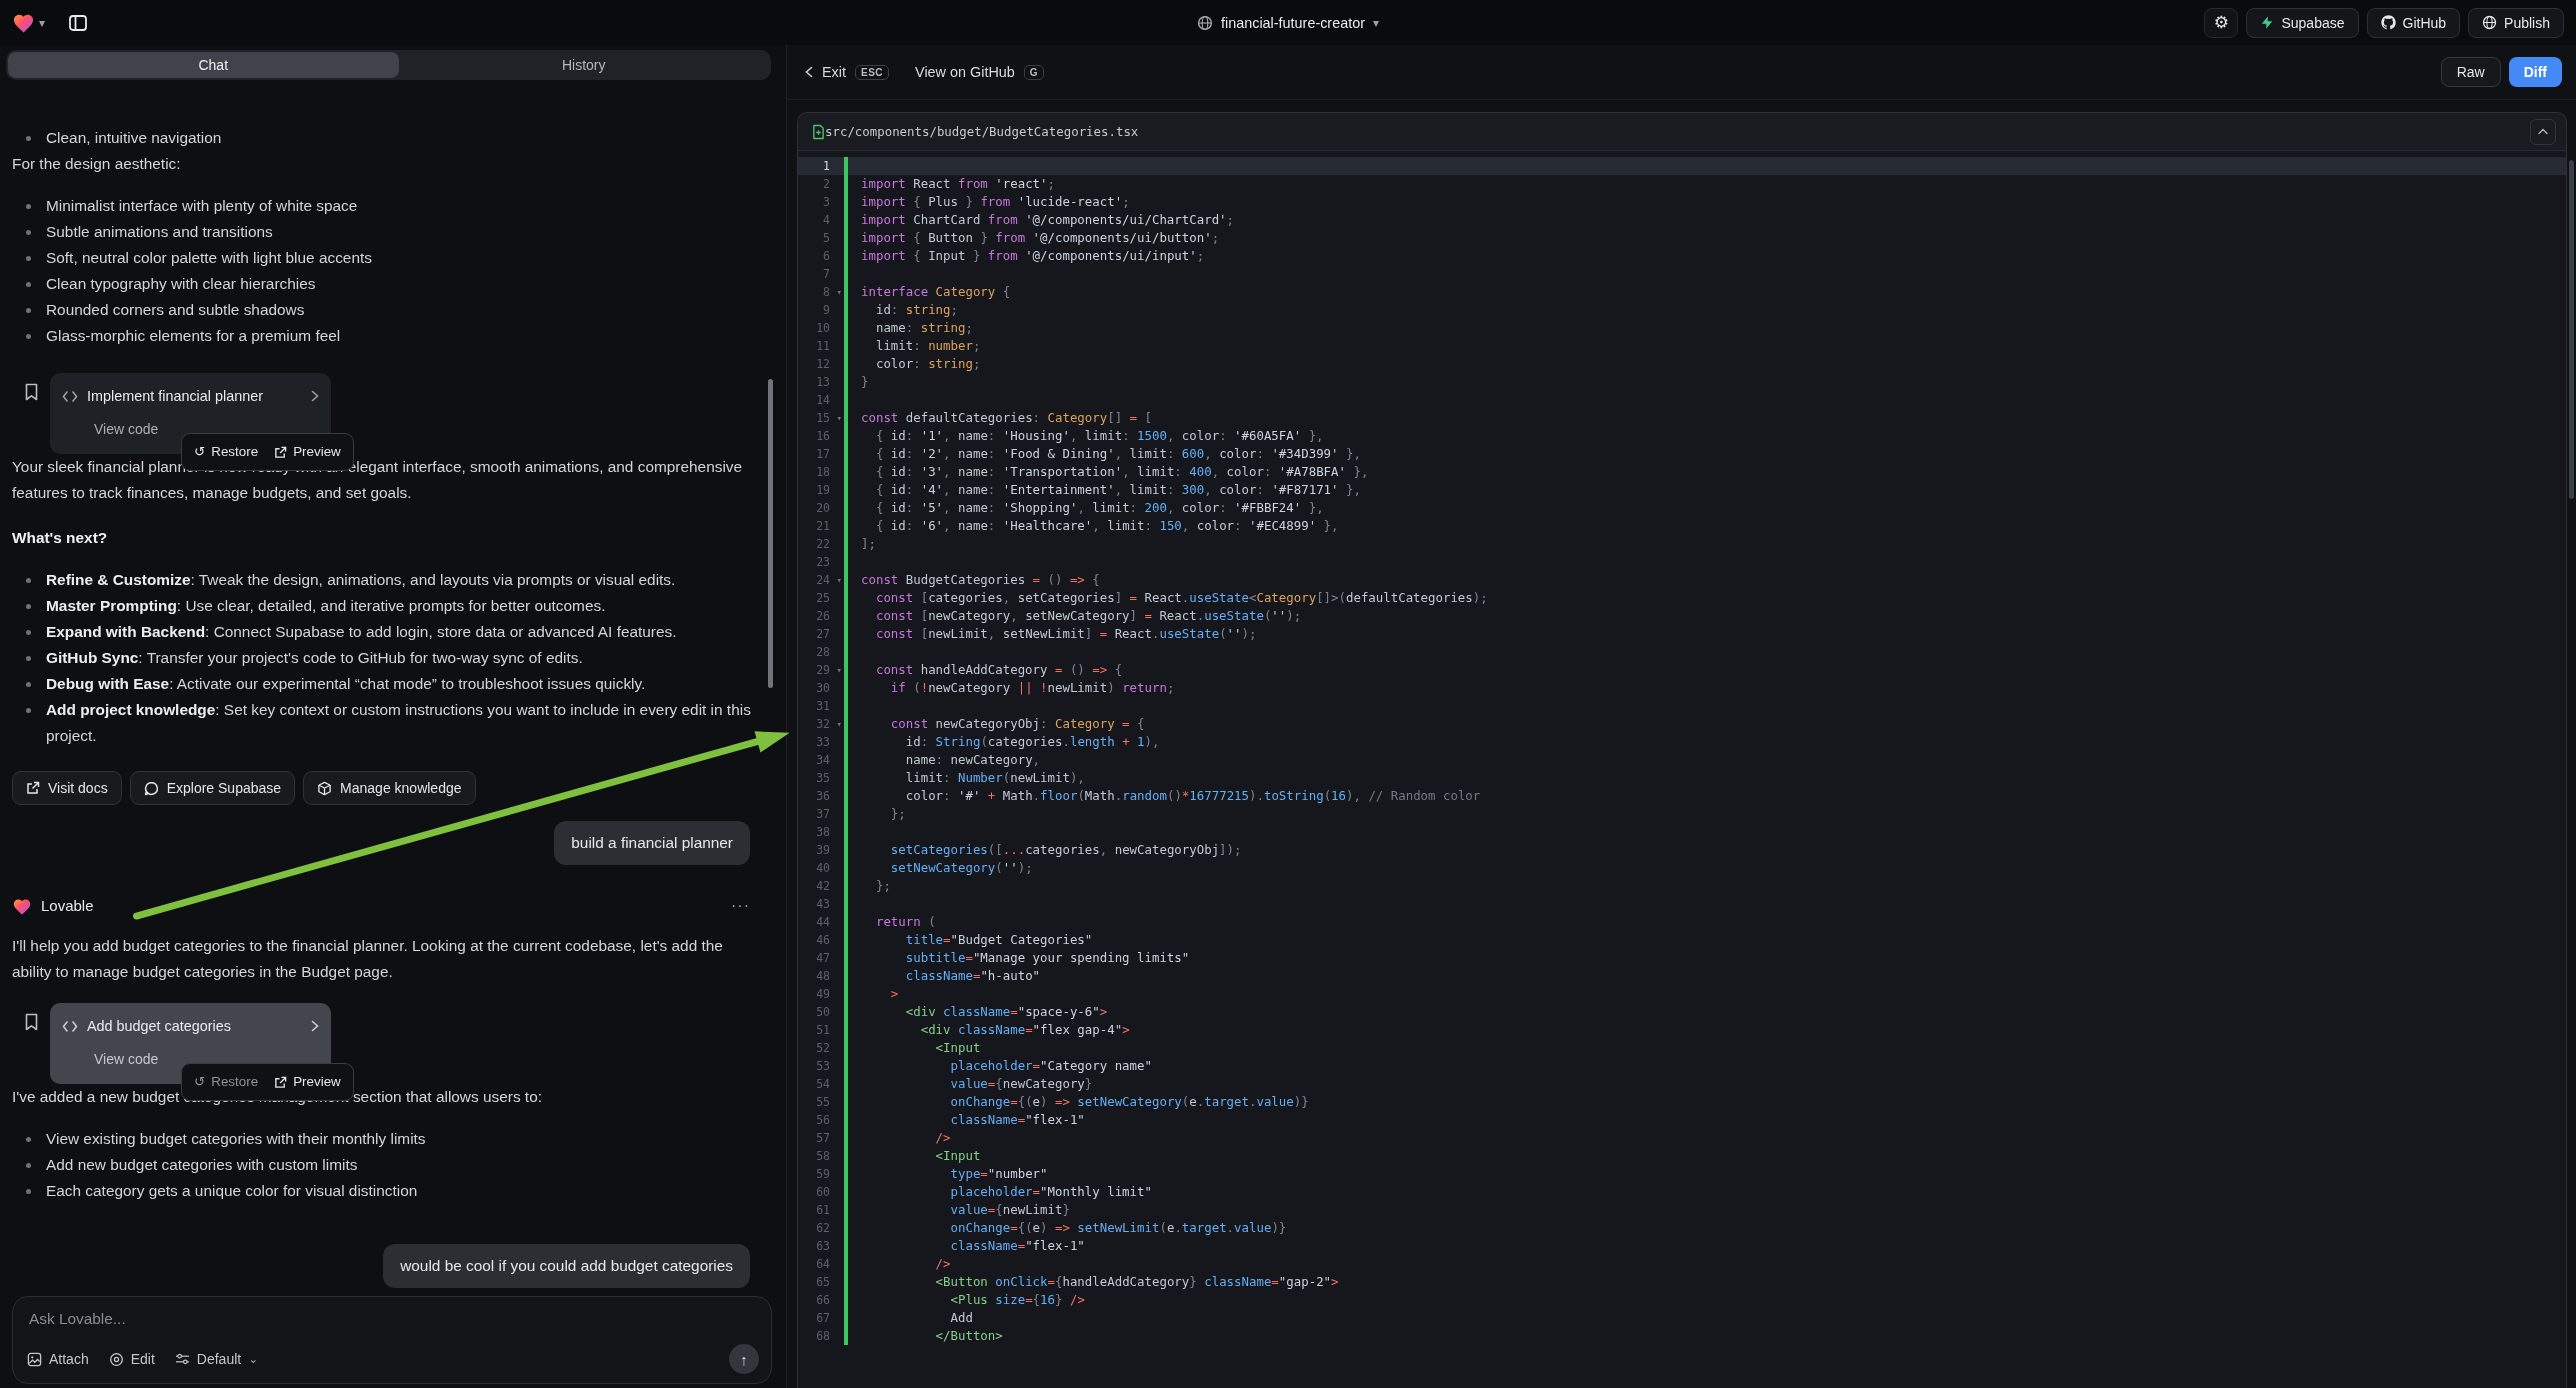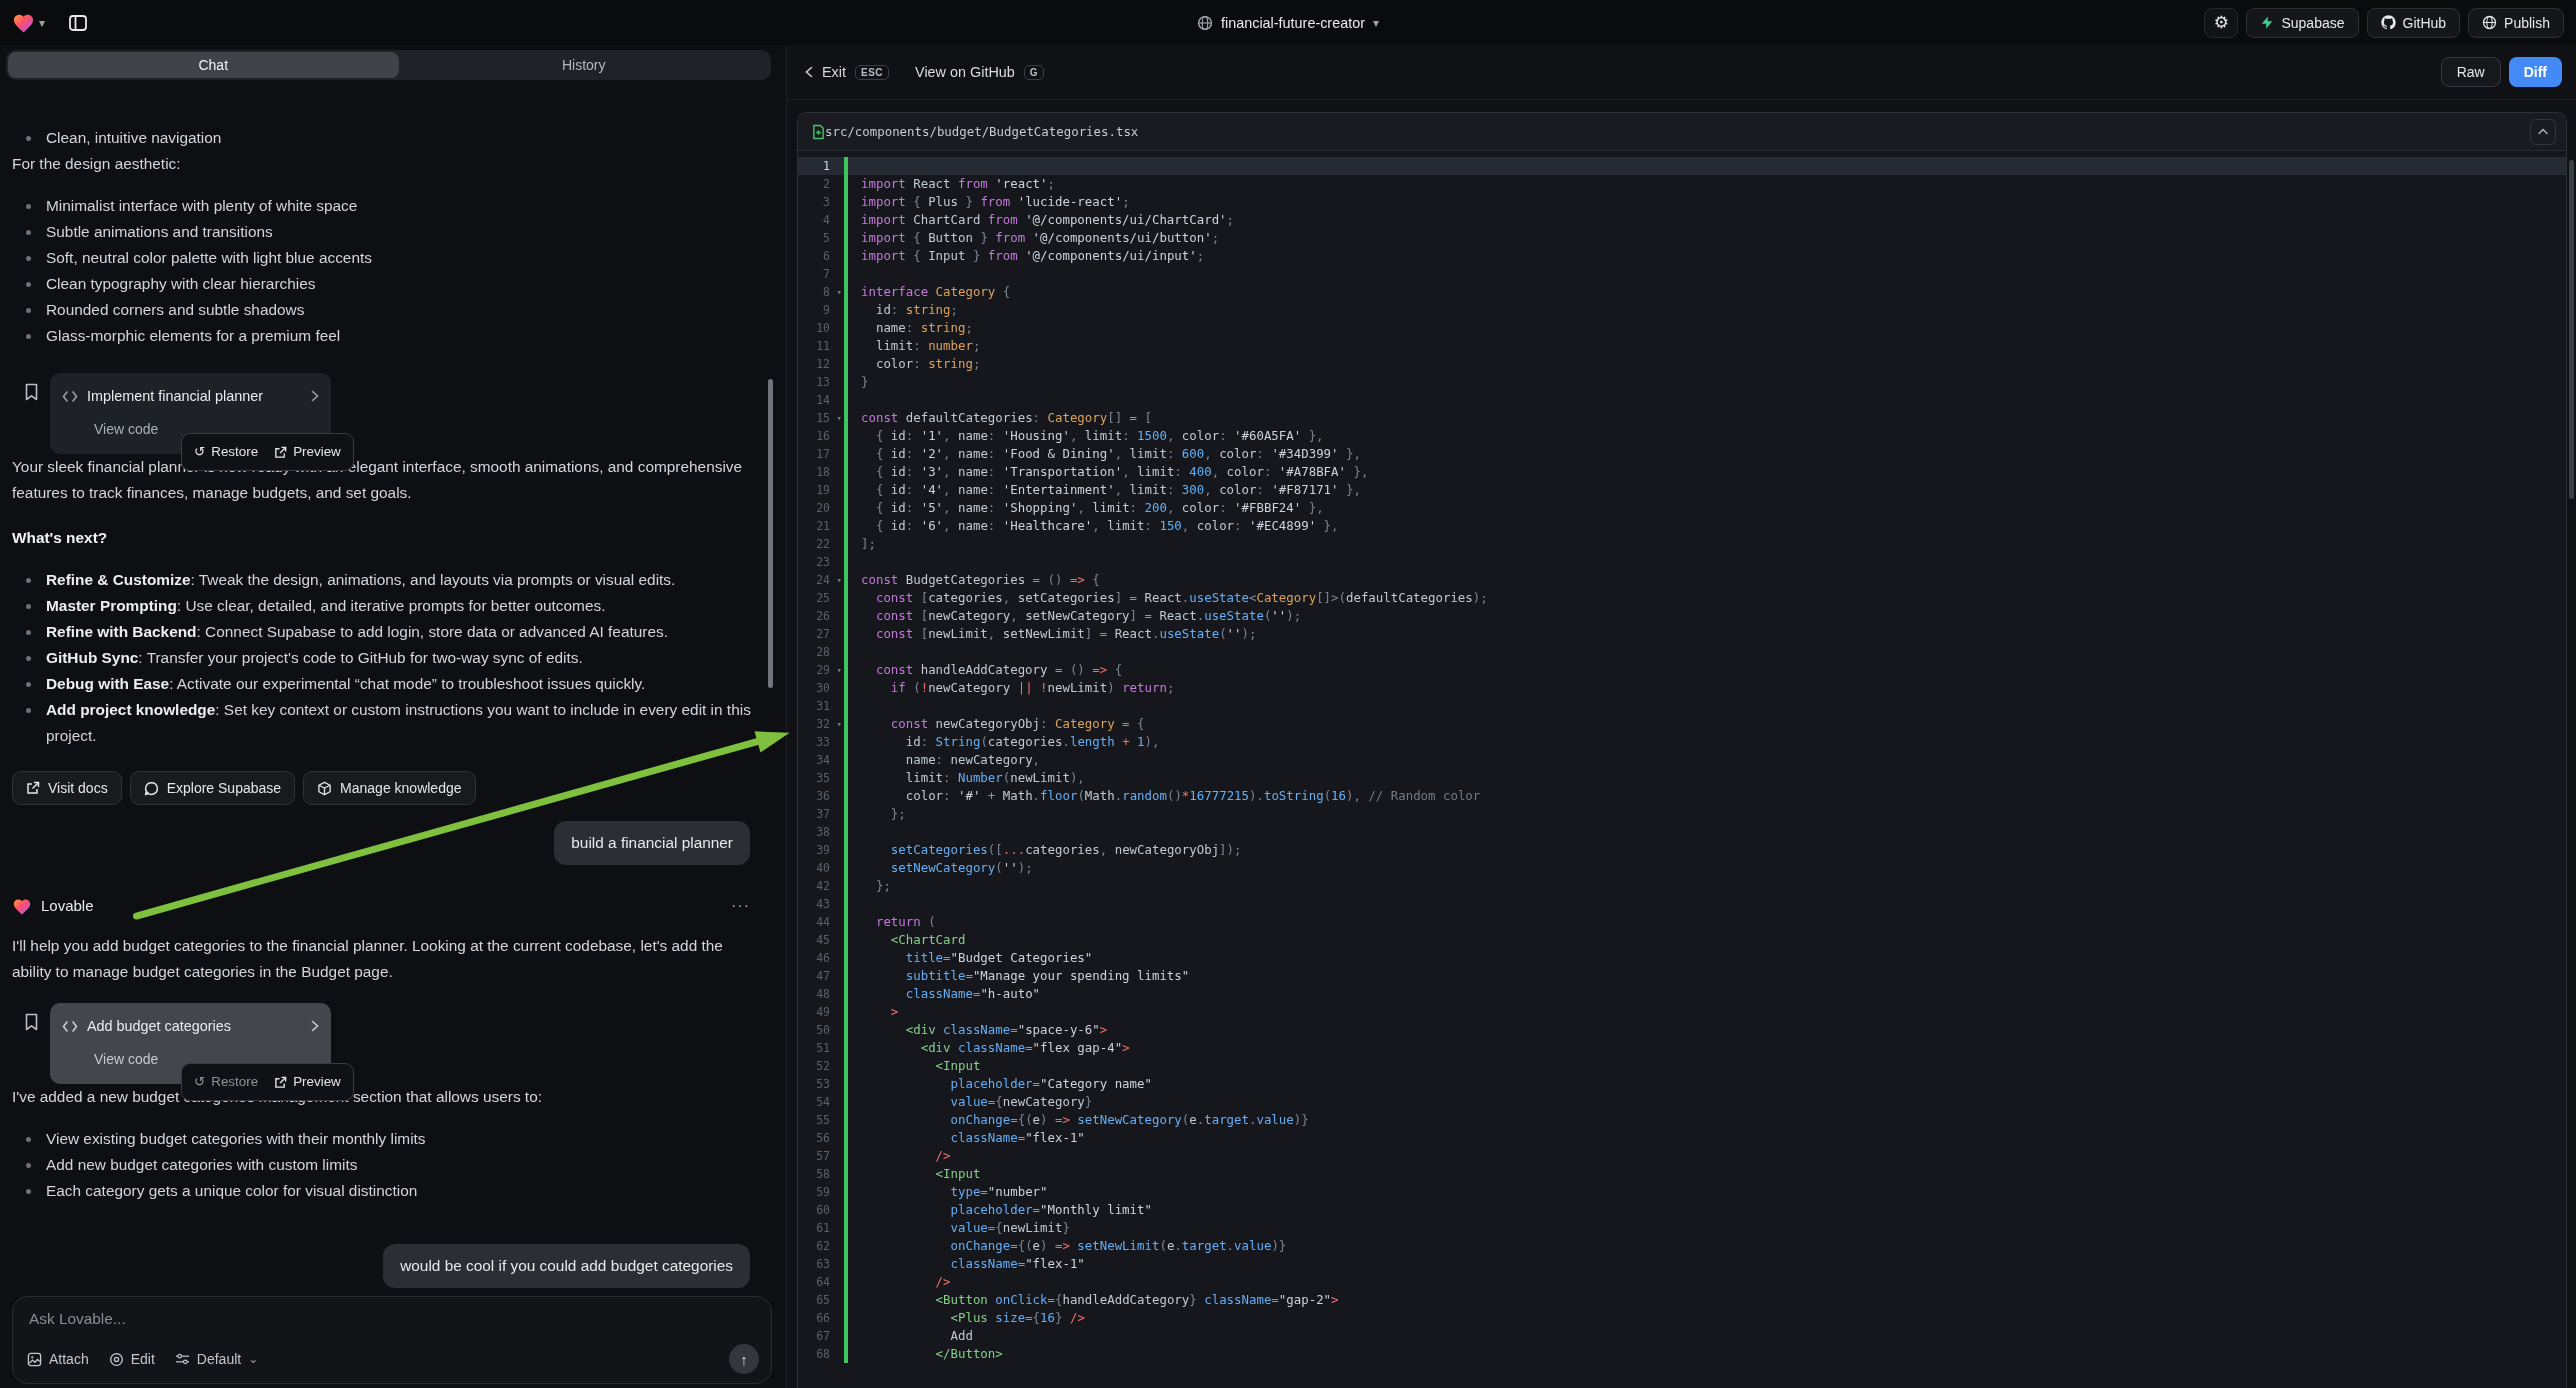--- a/index.html
+++ b/index.html
@@ -225,21 +225,21 @@
               </div>
             </div>
           </div>
         </div>
 
         <p class="mt-pill">Your sleek financial planner is now ready with an elegant interface, smooth animations, and comprehensive features to track finances, manage budgets, and set goals.</p>
         <div class="h-whatsnext">What's next?</div>
         <ul class="blist mt">
             <li><b>Refine &amp; Customize</b>: Tweak the design, animations, and layouts via prompts or visual edits.</li>
             <li><b>Master Prompting</b>: Use clear, detailed, and iterative prompts for better outcomes.</li>
-            <li><b>Refine with Backend</b>: Connect Supabase to add login, store data or advanced AI features.</li>
+            <li><b>Expand with Backend</b>: Connect Supabase to add login, store data or advanced AI features.</li>
             <li><b>GitHub Sync</b>: Transfer your project's code to GitHub for two-way sync of edits.</li>
             <li><b>Debug with Ease</b>: Activate our experimental “chat mode” to troubleshoot issues quickly.</li>
             <li><b>Add project knowledge</b>: Set key context or custom instructions you want to include in every edit in this project.</li>
           </ul>
 
         <div class="qa-row">
           <div class="qa-btn">
             <svg class="ic" width="14" height="14" viewBox="0 0 14 14">
               <path d="M11 8v4H2V3h4" fill="none" stroke="#e4e6e9" stroke-width="1.5"></path>
               <path d="M8 1.5h4.5V6" fill="none" stroke="#e4e6e9" stroke-width="1.5"></path>
@@ -567,24 +567,20 @@
             </div>
             <div class="cl">
               <span class="ln">43</span>
               <span class="lc"></span>
             </div>
             <div class="cl">
               <span class="ln">44</span>
               <span class="lc"><span class="tok-k">  return</span><span class="tok-d"> (</span></span>
             </div>
             <div class="cl">
-              <span class="ln">45</span>
-              <span class="lc"><span class="tok-g">    &lt;ChartCard</span></span>
-            </div>
-            <div class="cl">
               <span class="ln">46</span>
               <span class="lc"><span class="tok-f">      title</span><span class="tok-r">=</span><span class="tok-s">"Budget Categories"</span></span>
             </div>
             <div class="cl">
               <span class="ln">47</span>
               <span class="lc"><span class="tok-f">      subtitle</span><span class="tok-r">=</span><span class="tok-s">"Manage your spending limits"</span></span>
             </div>
             <div class="cl">
               <span class="ln">48</span>
               <span class="lc"><span class="tok-f">      className</span><span class="tok-r">=</span><span class="tok-s">"h-auto"</span></span>

